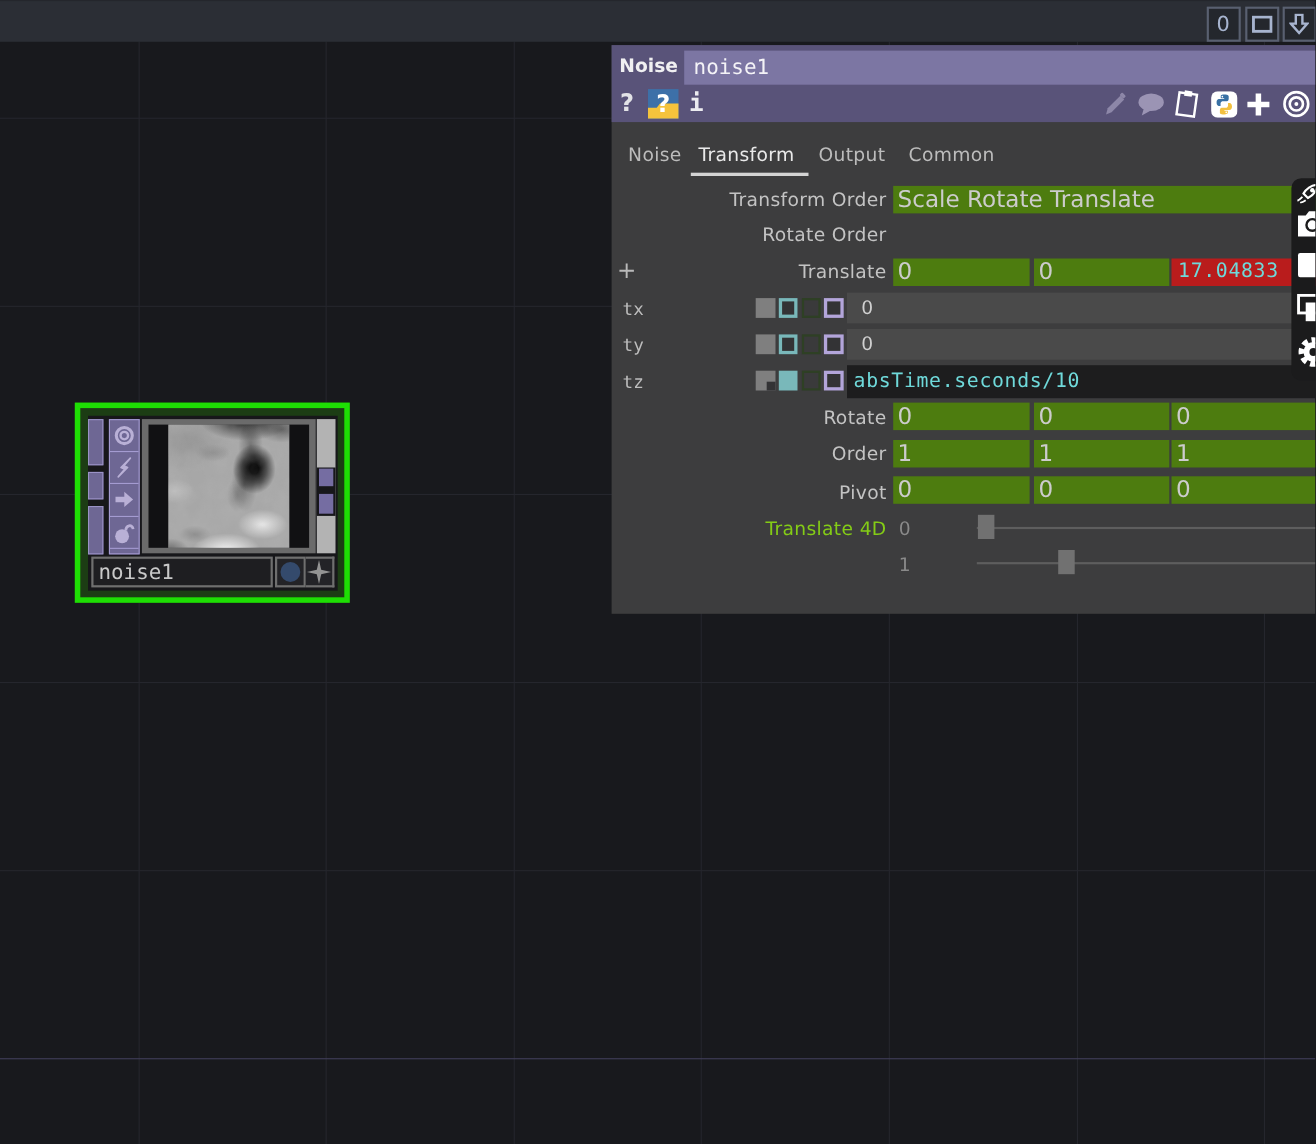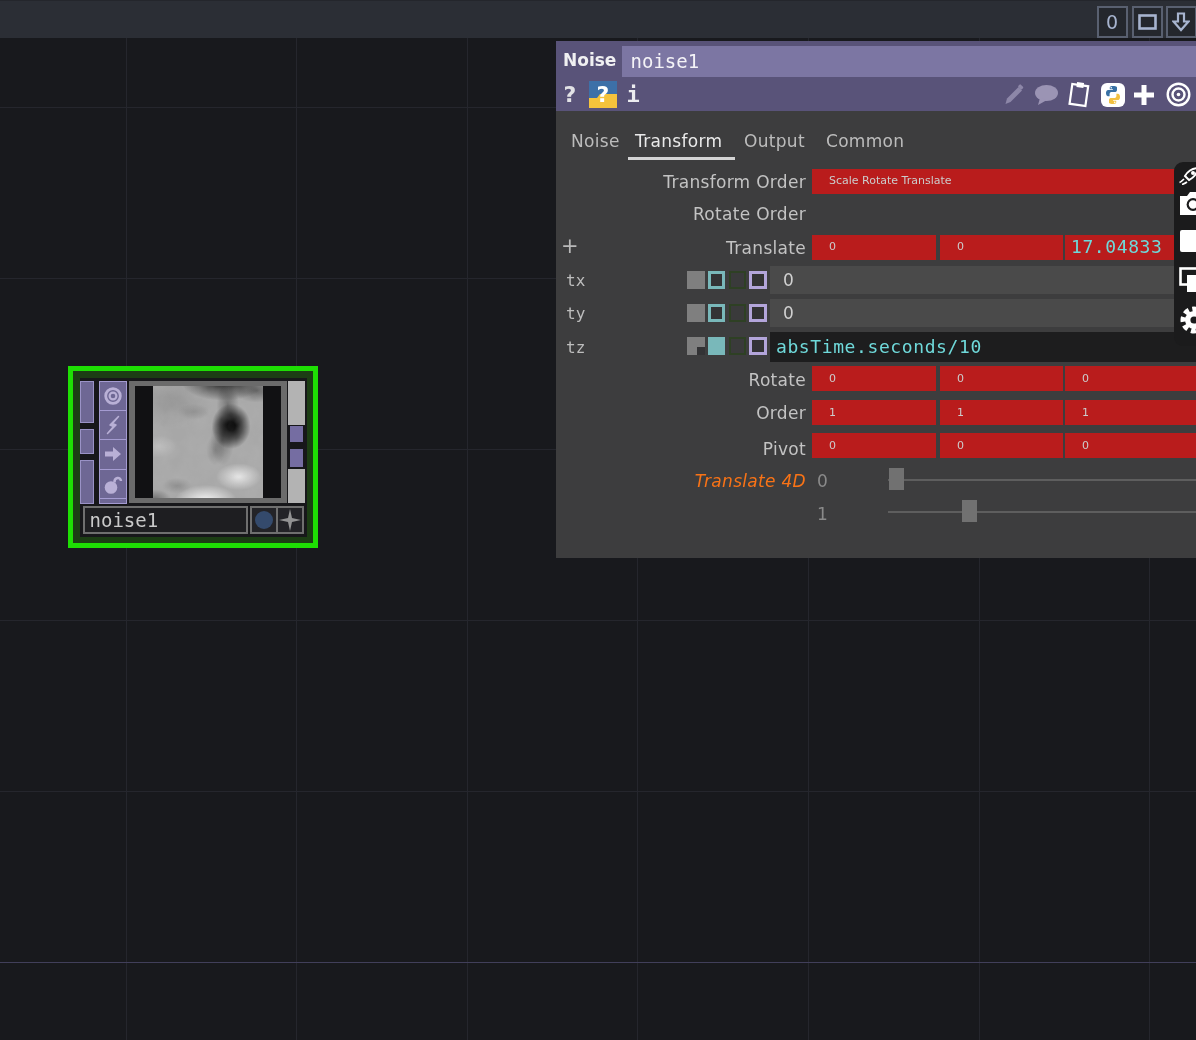--- a/index.html
+++ b/index.html
@@ -45,22 +45,22 @@
   .optype{position:absolute;left:7px;top:9px;font-weight:bold;font-size:17px;color:#f0f0f2;}
   .opname{position:absolute;left:65.5px;top:4.5px;right:0;height:31px;background:#7c76a3;color:#f4f3f7;
     font-family:"DejaVu Sans Mono",monospace;font-size:19px;line-height:31px;padding-left:9px;}
   .hicon{position:absolute;top:41px;height:25px;display:flex;align-items:center;justify-content:center;}
   .tabs{position:absolute;left:0;top:70px;width:640px;height:58px;}
   .tab{position:absolute;top:20px;font-size:17px;color:#bcbcbc;letter-spacing:0.3px;}
   .tab.active{color:#e9e9e9;}
   .tab-underline{position:absolute;left:72px;top:116px;width:107px;height:2.5px;background:#d4d4d4;}
 
   .prow-label{position:absolute;left:0;width:250px;text-align:right;font-size:17px;color:#c3c3c3;white-space:nowrap;letter-spacing:0.3px;}
-  .prow-label.dim{color:#f97316;font-style:italic;}
-  .pfield{position:absolute;background:#b91c1c;color:#cccccc;font-size:11px;padding-left:17px;overflow:hidden;white-space:nowrap;}
+  .prow-label.dim{color:#84cc16;}
+  .pfield{position:absolute;background:#4d7c0f;color:#cccccc;font-size:21px;padding-left:4px;overflow:hidden;white-space:nowrap;}
   .pfield.exprfield{background:#b91c1c;color:#6fd9da;font-family:"DejaVu Sans Mono",monospace;font-size:18px;letter-spacing:0.6px;padding-left:6px;}
   .chanlabel{position:absolute;left:10px;font-family:"DejaVu Sans Mono",monospace;font-size:16px;color:#bdbdbd;}
   .chick{position:absolute;width:17.5px;height:18px;}
   .chanstrip{position:absolute;left:214px;right:0;background:#4a4a4a;color:#d0d0d0;font-size:17px;padding-left:13px;}
   .chanstrip.expr{background:#1d1d1e;color:#6fd9da;font-family:"DejaVu Sans Mono",monospace;font-size:18px;letter-spacing:0.6px;padding-left:6px;}
   .slider-track{position:absolute;height:2px;background:#5e5e5e;}
   .slider-handle{position:absolute;width:15px;height:21.5px;background:#717171;}
   .dimval{position:absolute;font-size:17px;color:#8a8a8a;}
   .expander{position:absolute;left:5px;color:#b9b9b9;font-size:21px;font-weight:normal;}
 

